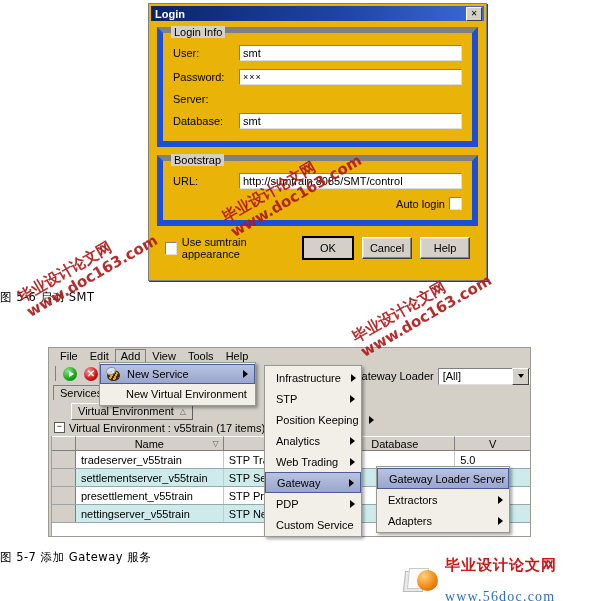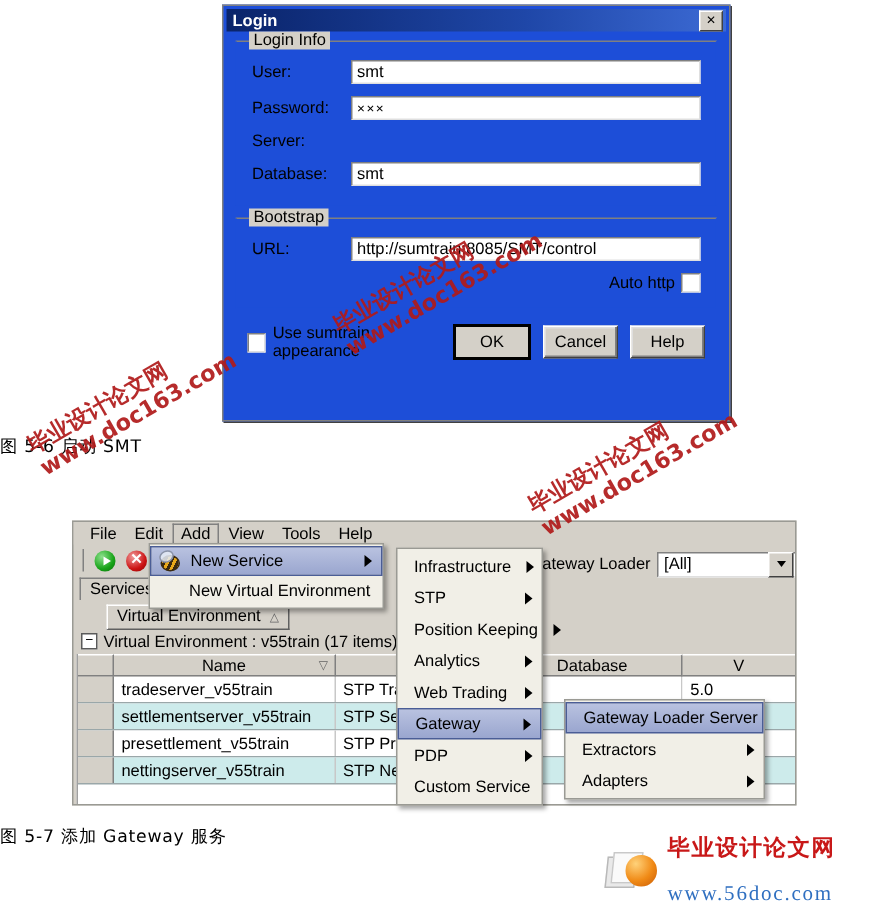--- a/index.html
+++ b/index.html
@@ -6,21 +6,21 @@
   body{
     width:596px;height:601px;position:relative;overflow:hidden;
     background:#ffffff;
     font-family:"Liberation Sans","DejaVu Sans",sans-serif;
     font-size:11px;color:#000;
   }
 
   
   .login-dialog{
     position:absolute;left:148px;top:3px;width:339px;height:278px;
-    background:#1d4ed8;border:1px solid #808080;
+    background:#eab308;border:1px solid #808080;
     box-shadow:1px 1px 0 #404040;
     box-sizing:border-box;
   }
   .titlebar{
     height:15px;margin:2px 2px 0 2px;
     background:linear-gradient(to right,#0a246a 0%,#1f47a8 60%,#3c6ad4 100%);
     display:flex;align-items:center;
   }
   .titlebar-text{
     color:#fff;font-weight:bold;font-size:11px;padding-left:4px;
@@ -28,21 +28,21 @@
   }
   .titlebar-close{
     width:14px;height:12px;margin-right:2px;
     background:#d4d0c8;border:1px solid #fff;border-right-color:#404040;border-bottom-color:#404040;
     display:flex;align-items:center;justify-content:center;
     font-size:8px;line-height:8px;color:#000;font-family:"Liberation Sans",sans-serif;
   }
   .dlg-body{padding:6px 8px 0 8px;}
 
   .groupbox{
-    border:1px solid #1d4ed8;border-top-color:#808080;
+    border:6px solid #1d4ed8;border-top-color:#808080;
     position:relative;margin-bottom:8px;padding:12px 10px 10px 10px;
     background:transparent;
   }
   .groupbox>.gb-legend{
     position:absolute;top:-7px;left:8px;background:#d4d0c8;
     padding:0 3px;font-size:11px;color:#000;
   }
   .frow{display:flex;align-items:center;margin-bottom:8px;}
   .frow:last-child{margin-bottom:2px;}
   .flabel{width:66px;font-size:11px;color:#000;flex:0 0 66px;}
@@ -321,21 +321,21 @@
 
     <div class="groupbox">
       <span class="gb-legend">Bootstrap</span>
 
       <div class="frow">
         <div class="flabel">URL:</div>
         <div class="finput">http://sumtrain:8085/SMT/control</div>
       </div>
 
       <div class="checkrow">
-        <span class="clabel">Auto http</span>
+        <span class="clabel">Auto login</span>
         <span class="cbox"></span>
       </div>
     </div>
 
     <div class="dlg-footer">
       <div class="defapp">
         <span class="cbox"></span>
         <span class="clabel">Use sumtrain appearance</span>
       </div>
       <div class="btn default">OK</div>

